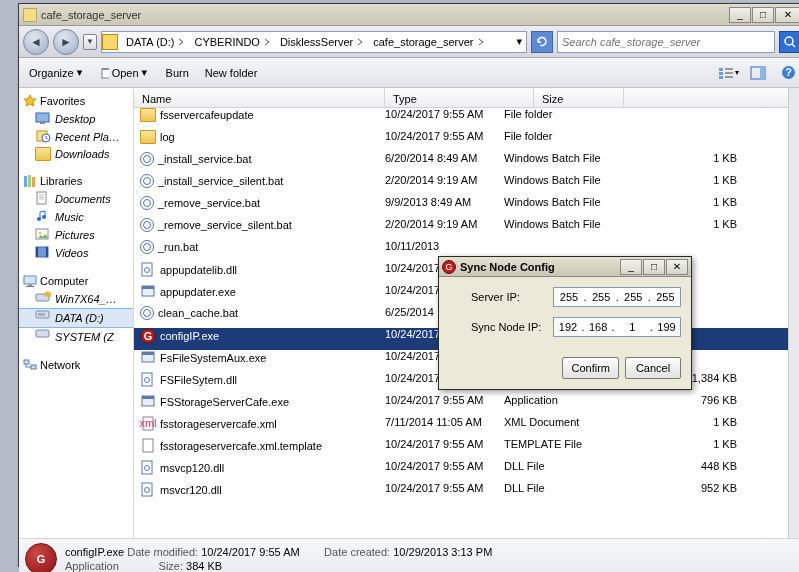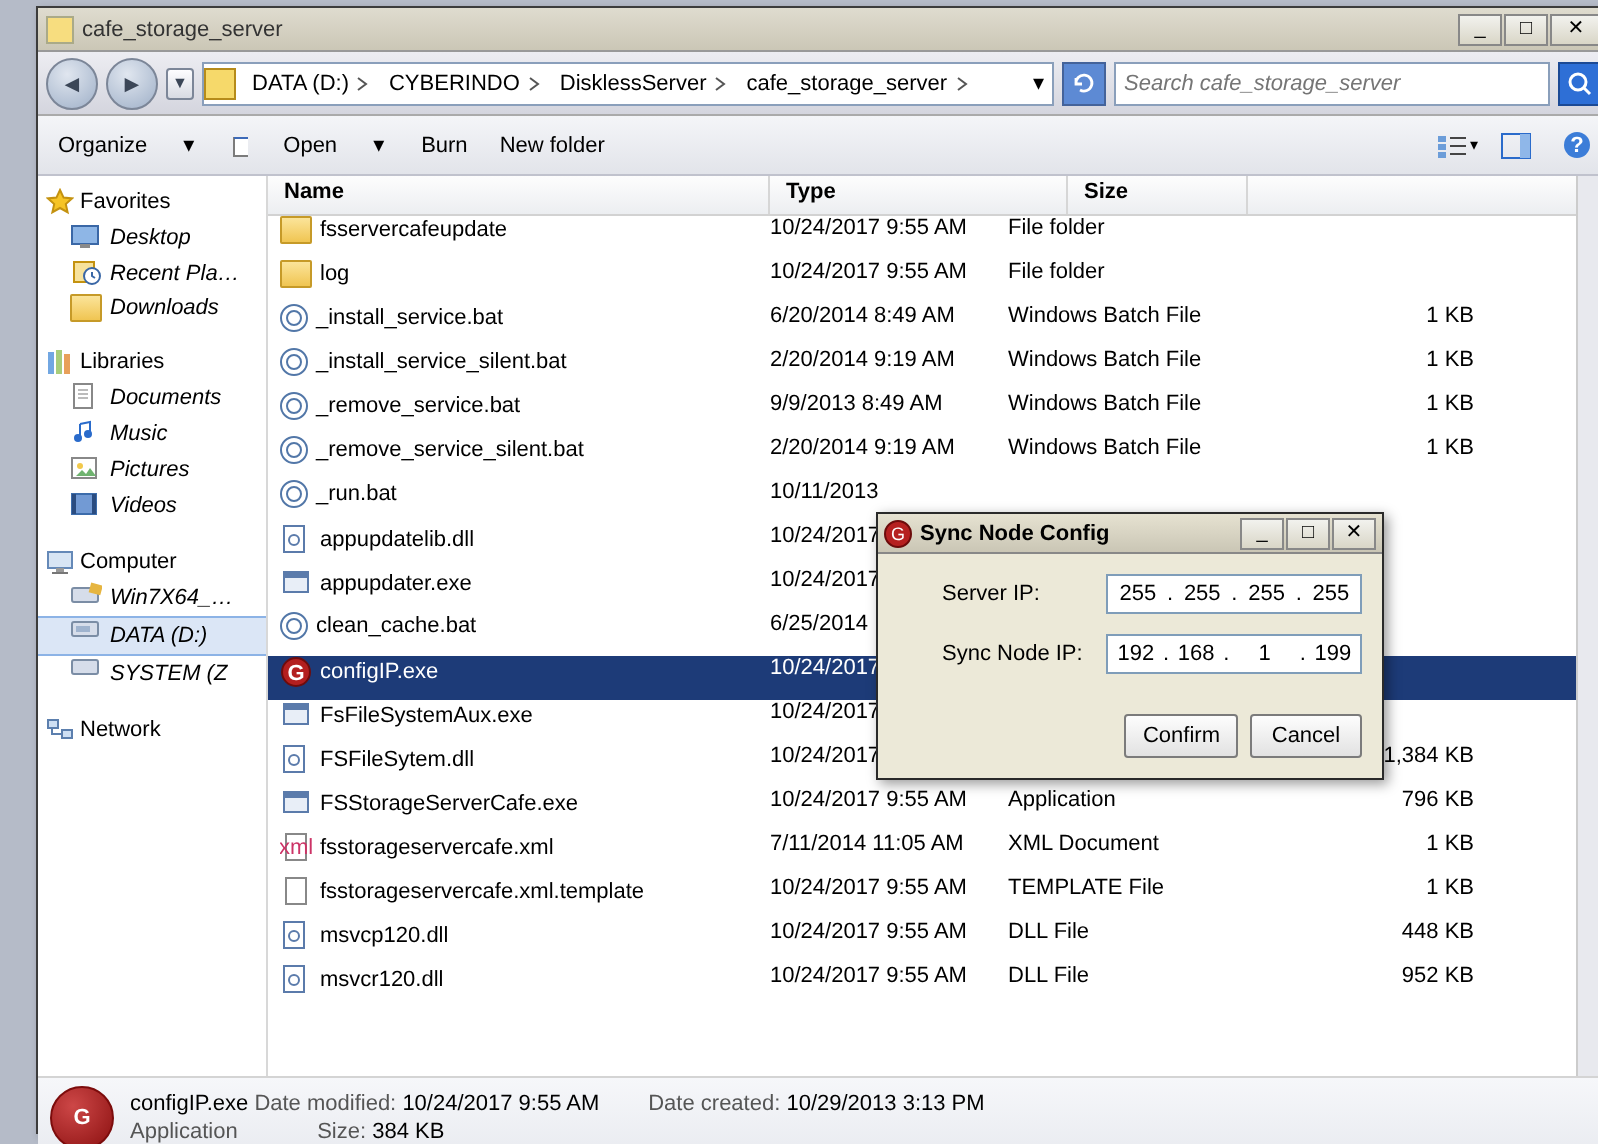--- a/index.html
+++ b/index.html
@@ -17,35 +17,35 @@
   .addrbox { flex: 1; height: 22px; background: #fff; border: 1px solid #8a9fbb; display: flex; align-items: center; overflow: hidden; }
   .crumb { display: flex; align-items: center; height: 100%; padding: 0 4px 0 6px; white-space: nowrap; cursor: default; }
   .crumb svg { margin-left: 4px; }
   .crumbicon { width: 16px; height: 16px; background: #f6d96a; border: 1px solid #b68b1a; margin-right: 2px; }
   .addr-refresh { width: 22px; height: 22px; background: #5d8ad4; border: 1px solid #44639a; display: flex; align-items: center; justify-content: center; }
   .addr-refresh svg path { stroke: #fff; fill: none; stroke-width: 1.4; }
   .searchbox { width: 218px; height: 22px; background: #fff; border: 1px solid #8a9fbb; display: flex; align-items: center; }
   .searchbox input { border: none; flex: 1; padding: 0 4px; color: #666; font-style: italic; outline: none; }
   .searchbtn { width: 22px; height: 22px; background: #2e6fd6; border: 1px solid #1c4a95; display: flex; align-items: center; justify-content: center; }
   .toolbar { height: 30px; background: linear-gradient(#f4f5f8,#e2e4ea); border-bottom: 1px solid #c0c2cd; display: flex; align-items: center; padding: 0 6px; gap: 8px; }
-  .tbitem { display: flex; align-items: center; gap: 18px; padding: 2px 4px; cursor: default; }
+  .tbitem { display: flex; align-items: center; gap: 3px; padding: 2px 4px; cursor: default; }
   .tbitem svg, .tbitem .drop { width: 8px; }
   .tbspacer { flex: 1; }
   .tbicon { width: 22px; height: 22px; display: flex; align-items: center; justify-content: center; }
   .body { display: flex; height: 450px; }
   .sidebar { width: 115px; min-width: 115px; border-right: 1px solid #d8d8d8; overflow: hidden; }
   .sb-group { padding: 4px 0 6px 0; }
   .sb-title { display: flex; align-items: center; gap: 3px; padding: 2px 4px; }
   .sb-title.fav svg { color: #f2b900; }
   .sb-item { display: flex; align-items: center; gap: 4px; padding: 1px 0 1px 16px; white-space: nowrap; font-style: italic; }
   .sb-item.sel { background: #dbe6f6; border: 1px solid #8cb3e6; border-left: none; border-right: none; }
   .icon16 { width: 16px; height: 16px; display: inline-block; }
   .listpane { flex: 1; display: flex; flex-direction: column; }
   .colheads { display: flex; background: linear-gradient(#fdfdfd,#eceef1); border-bottom: 1px solid #d2d2d2; height: 20px; }
-  .colhead { border-right: 1px solid #d6d6d6; padding: 2px 8px; display: flex; align-items: flex-start; font-weight: bold; }
+  .colhead { border-right: 1px solid #d6d6d6; padding: 2px 8px; display: flex; align-items: flex-end; }
   .c-name { width: 251px; }
   .c-date { width: 119px; }
   .c-type { width: 149px; }
   .c-size { width: 90px; text-align: right; justify-content: flex-start; }
   .rows { overflow: hidden; }
   .row { display: flex; align-items: flex-start; height: 22px; padding-left: 6px; }
   .row.sel { background: #1d3b78; color: #fff; }
   .row .name { width: 245px; display: flex; align-items: center; gap: 4px; }
   .row .date { width: 119px; }
   .row .type { width: 149px; }

